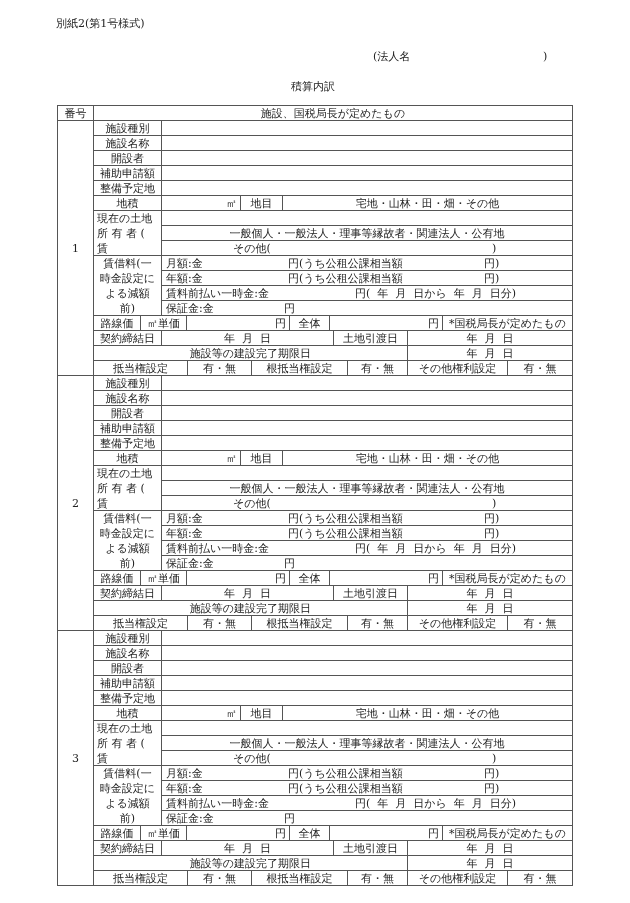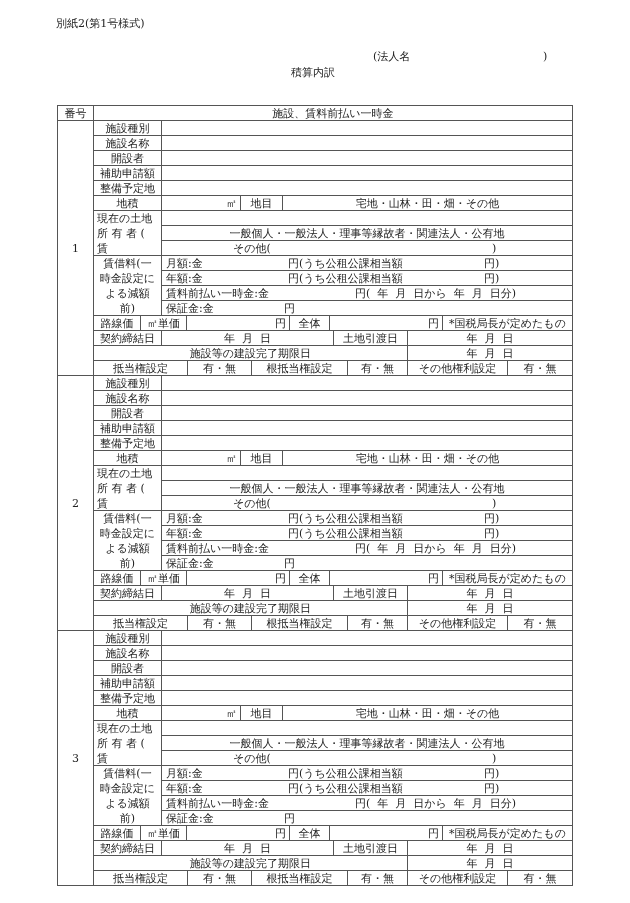--- a/index.html
+++ b/index.html
@@ -14,24 +14,24 @@
   .ml { white-space:normal; line-height:15px; align-items:flex-start; padding-top:0; }
   .blk { position:absolute; left:0; top:0; width:630px; }
 </style>
 </head>
 <body>
 
 <div class="t" style="left:56px;top:17px;">別紙2(第1号様式)</div>
 <div class="t" style="left:373px;top:50px;">(法人名</div>
 <div class="t" style="left:414px;top:48px;width:126px;height:16px;"></div>
 <div class="t" style="left:543px;top:50px;">)</div>
-<div class="t" style="left:291px;top:66px;">積算内訳</div>
+<div class="t" style="left:291px;top:80px;">積算内訳</div>
 
 <div class="cell c" style="left:57px;top:105px;width:37px;height:16px;">番号</div>
-<div class="cell c" style="left:93px;top:105px;width:480px;height:16px;">施設、賃料前払い一時金</div>
+<div class="cell c" style="left:93px;top:105px;width:480px;height:16px;">施設、国税局長が定めたもの</div>
 
 <div id="blocks">
 <div class="blk">
 
   <div class="cell c" style="left: 57px; width: 37px; top: 120px; height: 256px;">1</div>
 
   <div class="cell c" style="left: 93px; width: 69px; top: 120px; height: 16px;">施設種別</div>
   <div class="cell" style="left: 161px; width: 412px; top: 120px; height: 16px;"></div>
 
   <div class="cell c" style="left: 93px; width: 69px; top: 135px; height: 16px;">施設名称</div>

